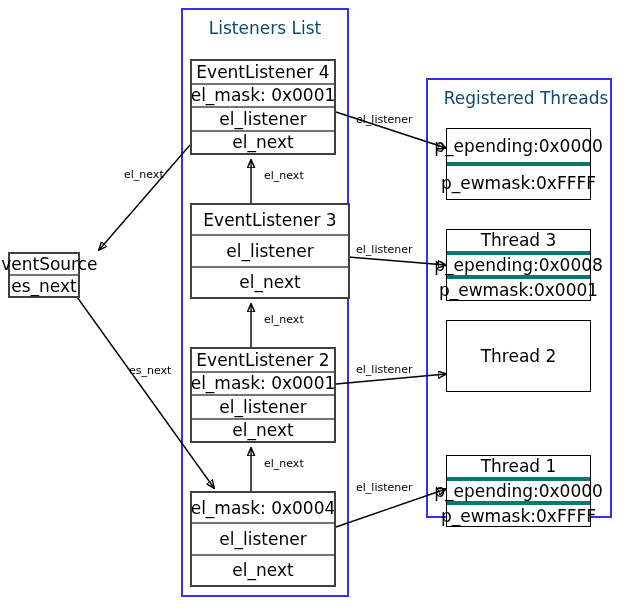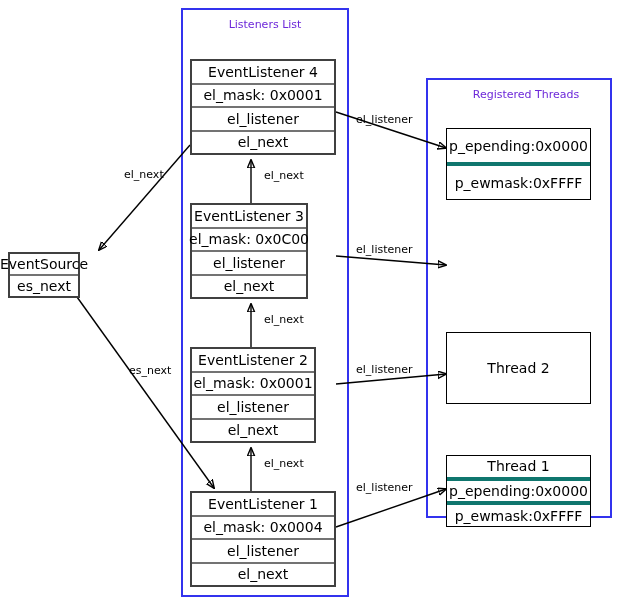--- a/index.html
+++ b/index.html
@@ -19,22 +19,22 @@
   
   .panel {
     position: absolute;
     border: 2px solid #3333ee;
     background: transparent;
     box-sizing: border-box;
   }
   .panel-title {
     position: absolute;
     text-align: center;
-    font-size: 11px;
-    color: #6d28d9;
+    font-size: 17px;
+    color: #0c4a6e;
     white-space: nowrap;
     font-family: "DejaVu Sans", "Liberation Sans", sans-serif;
   }
 
   
   .node {
     position: absolute;
     box-sizing: border-box;
     background: #ffffff;
     display: flex;
@@ -44,21 +44,21 @@
     border: 2px solid #404040;
   }
   .node.thin {
     border: 1px solid #000000;
   }
   .node .row {
     flex: 1 1 auto;
     display: flex;
     align-items: center;
     justify-content: center;
-    font-size: 14px;
+    font-size: 17px;
     color: #000000;
     white-space: nowrap;
     box-sizing: border-box;
     background: #ffffff;
   }
   .node.thick .row + .row {
     border-top: 2px solid #737373;
   }
   .node.thin .row + .row {
     border-top: 4px solid #0f766e;
@@ -141,48 +141,51 @@
     <div class="row">es_next</div>
   </div>
 
   <div class="node thick" style="left:190px; top:59px; width:146px; height:96px;">
     <div class="row">EventListener 4</div>
     <div class="row">el_mask: 0x0001</div>
     <div class="row">el_listener</div>
     <div class="row">el_next</div>
   </div>
 
-  <div class="node thick" style="left:190px; top:203px; width:118px; height:96px;">
+  <div class="node thick" style="left:190px; top:203px; width:160px; height:96px;">
     <div class="row">EventListener 3</div>
-    <div class="row">el_mask: 0x0C00</div>
     <div class="row">el_listener</div>
     <div class="row">el_next</div>
   </div>
 
-  <div class="node thick" style="left:190px; top:347px; width:126px; height:96px;">
+  <div class="node thick" style="left:190px; top:347px; width:146px; height:96px;">
     <div class="row">EventListener 2</div>
     <div class="row">el_mask: 0x0001</div>
     <div class="row">el_listener</div>
     <div class="row">el_next</div>
   </div>
 
   <div class="node thick" style="left:190px; top:491px; width:146px; height:96px;">
-    <div class="row">EventListener 1</div>
     <div class="row">el_mask: 0x0004</div>
     <div class="row">el_listener</div>
     <div class="row">el_next</div>
   </div>
 
   <div class="node thin" style="left:446px; top:128px; width:145px; height:72px;">
     <div class="row">p_epending:0x0000</div>
     <div class="row">p_ewmask:0xFFFF</div>
   </div>
 
+  <div class="node thin" style="left:446px; top:229px; width:145px; height:72px;">
+    <div class="row">Thread 3</div>
+    <div class="row">p_epending:0x0008</div>
+    <div class="row">p_ewmask:0x0001</div>
+  </div>
 
-  <div class="node thin" style="left:446px; top:332px; width:145px; height:72px;">
+  <div class="node thin" style="left:446px; top:320px; width:145px; height:72px;">
     <div class="row">Thread 2</div>
   </div>
 
   <div class="node thin" style="left:446px; top:432px; width:145px; height:72px;margin-top:23px;">
     <div class="row">Thread 1</div>
     <div class="row">p_epending:0x0000</div>
     <div class="row">p_ewmask:0xFFFF</div>
   </div>
 
 </div>

